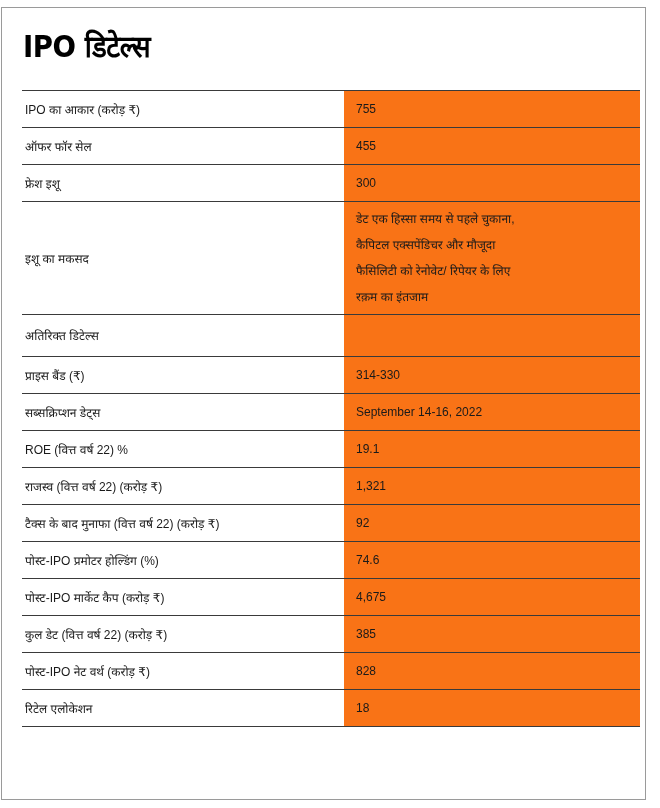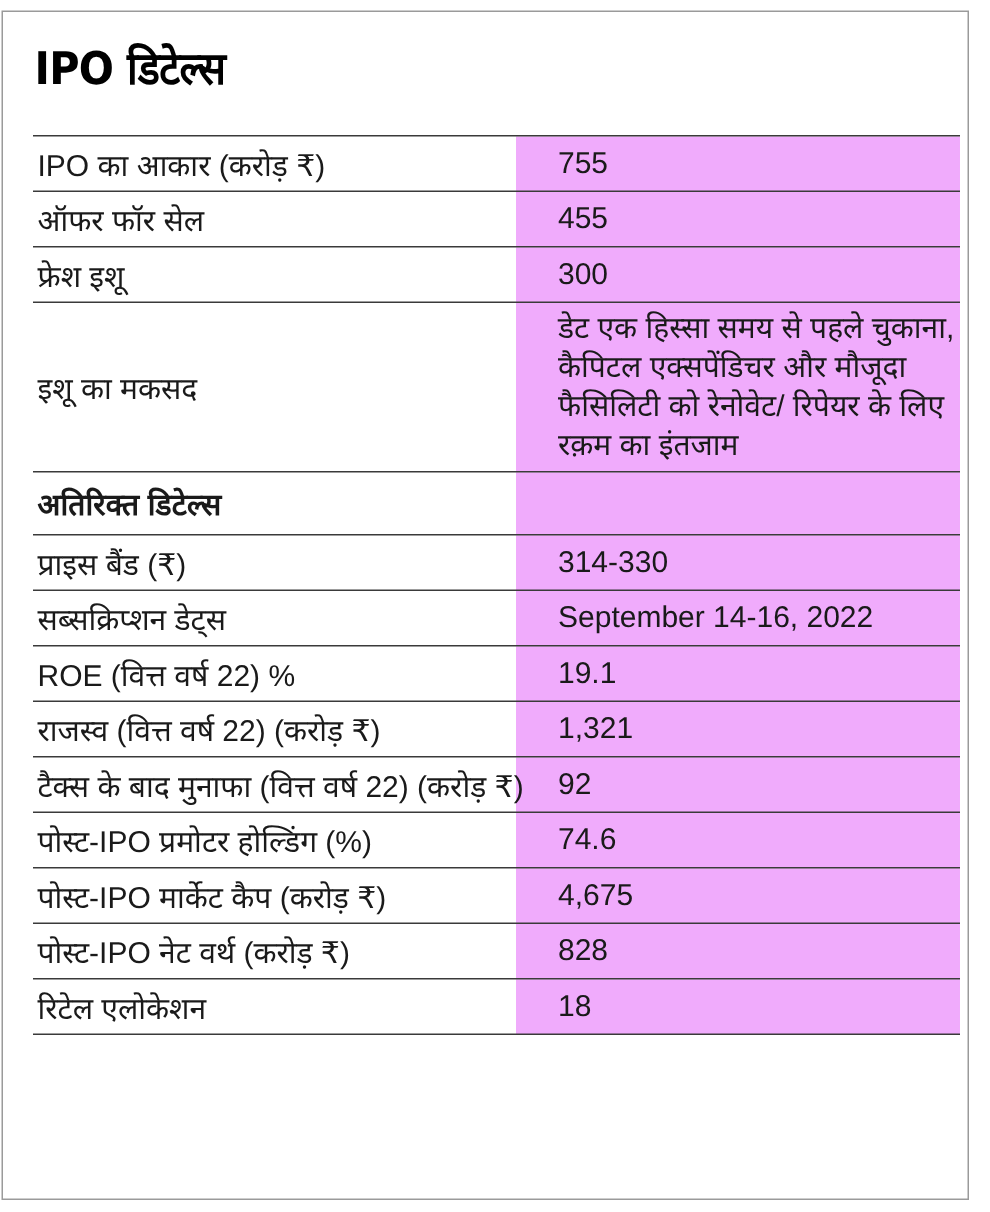--- a/index.html
+++ b/index.html
@@ -48,34 +48,34 @@
     width: 618px;
     border-collapse: collapse;
     table-layout: fixed;
   }
   #tbl col.c-label { width: 322px; }
   #tbl col.c-value { width: 296px; }
 
   #tbl td {
     padding: 0 0 0 0;
     vertical-align: middle;
-    font-size: 20px;
+    font-size: 12px;
     color: #1a1a1a;
     border-top: 1px solid #3a3a3a;
     border-bottom: 1px solid #3a3a3a;
     margin-left: 24px;
   }
   #tbl td.label {
     background: #ffffff;
     padding-left: 3px;
     padding-right: 6px;
   }
   #tbl td.value {
-    background: #f0abfc;
-    padding-left: 28px;
+    background: #f97316;
+    padding-left: 12px;
     padding-right: 6px;
   }
 
   tr.row-normal td { height: 36px; }
 
   
   tr.rule-soft td { border-top-color: #8f8a87; }
 
   
   tr.row-purpose td { height: 112px; vertical-align: top; }
@@ -86,21 +86,21 @@
     line-height: 26px;
     white-space: nowrap;
   }
 
   
   tr.row-section td {
     height: 41px;
     border-top: 2px solid #1b1b1b;
     border-bottom: 2px solid #1b1b1b;
     font-size: 18px;
-    font-weight: 700;
+    font-weight: 400;
     letter-spacing: 0.1px;
   }
 
   tr.row-last td { border-bottom: 2px solid #1b1b1b; }
   tr.row-first td { border-top: 2px solid #6f6f6f; }
 
   .nowrap { white-space: nowrap; }
 </style>
 </head>
 <body>
@@ -174,20 +174,24 @@
       <tr class="row-normal rule-soft">
         <td class="label nowrap">पोस्ट-IPO प्रमोटर होल्डिंग (%)</td>
         <td class="value nowrap">74.6</td>
       </tr>
 
       <tr class="row-normal">
         <td class="label nowrap">पोस्ट-IPO मार्केट कैप  (करोड़ ₹)</td>
         <td class="value nowrap">4,675</td>
       </tr>
 
+      <tr class="row-normal rule-soft">
+        <td class="label nowrap">कुल डेट (वित्त वर्ष 22) (करोड़ ₹)</td>
+        <td class="value nowrap">385</td>
+      </tr>
 
       <tr class="row-normal rule-soft">
         <td class="label nowrap">पोस्ट-IPO नेट वर्थ (करोड़ ₹)</td>
         <td class="value nowrap">828</td>
       </tr>
 
 
 
       <tr class="row-normal row-last rule-soft">
         <td class="label nowrap">रिटेल एलोकेशन</td>

